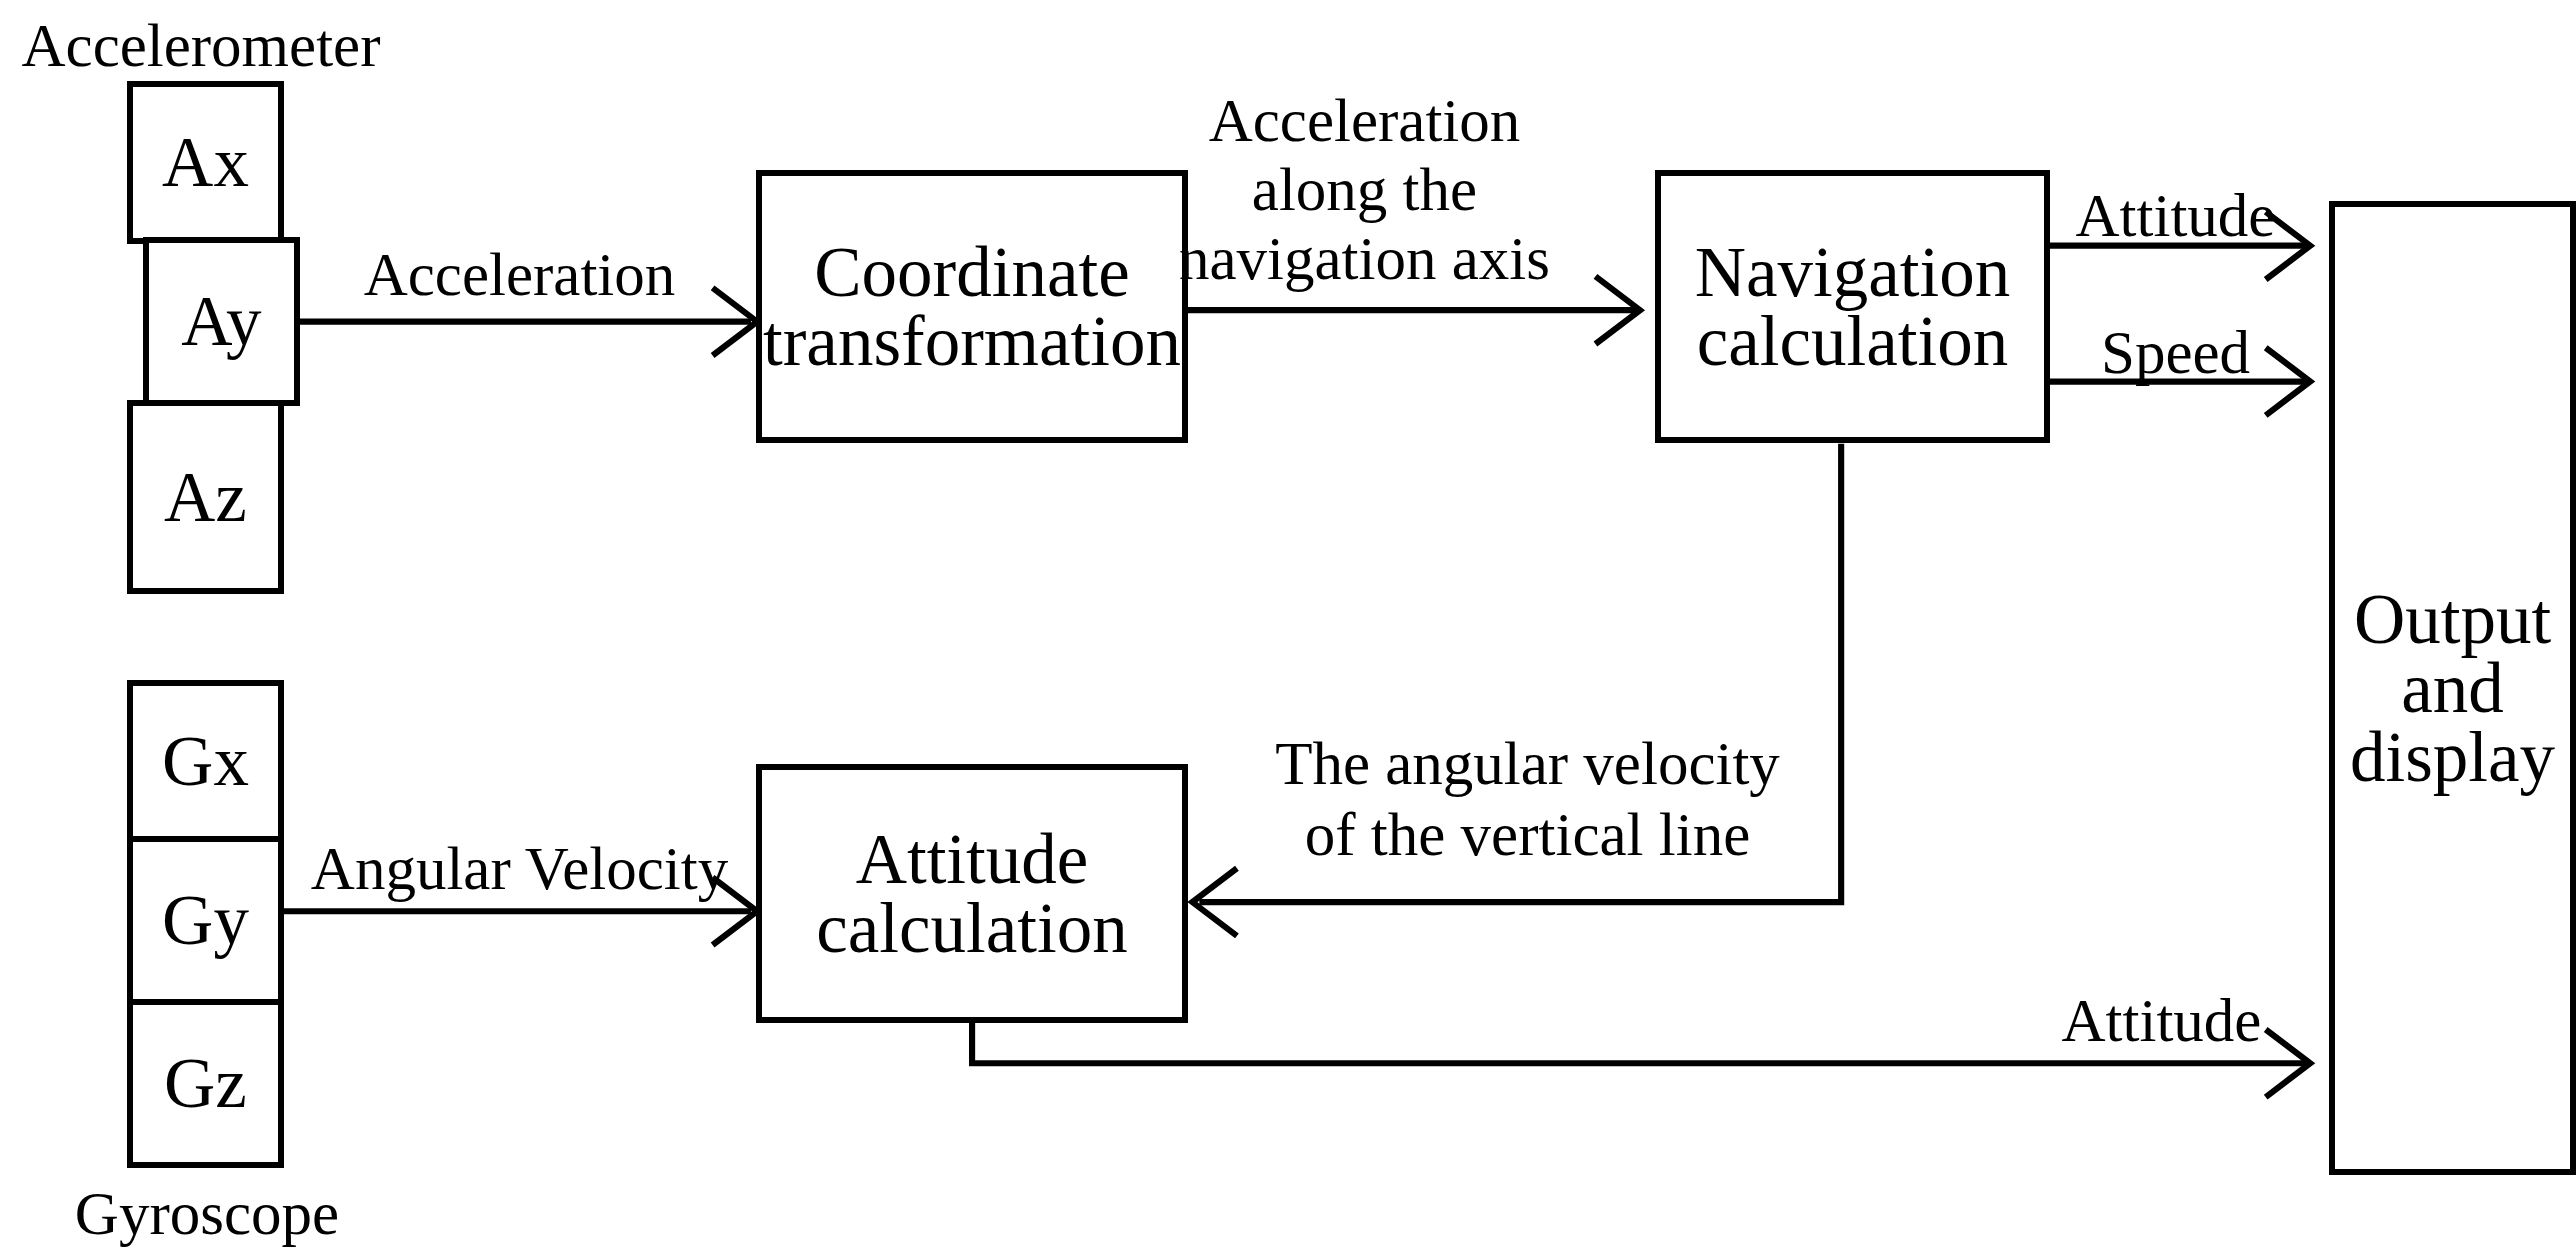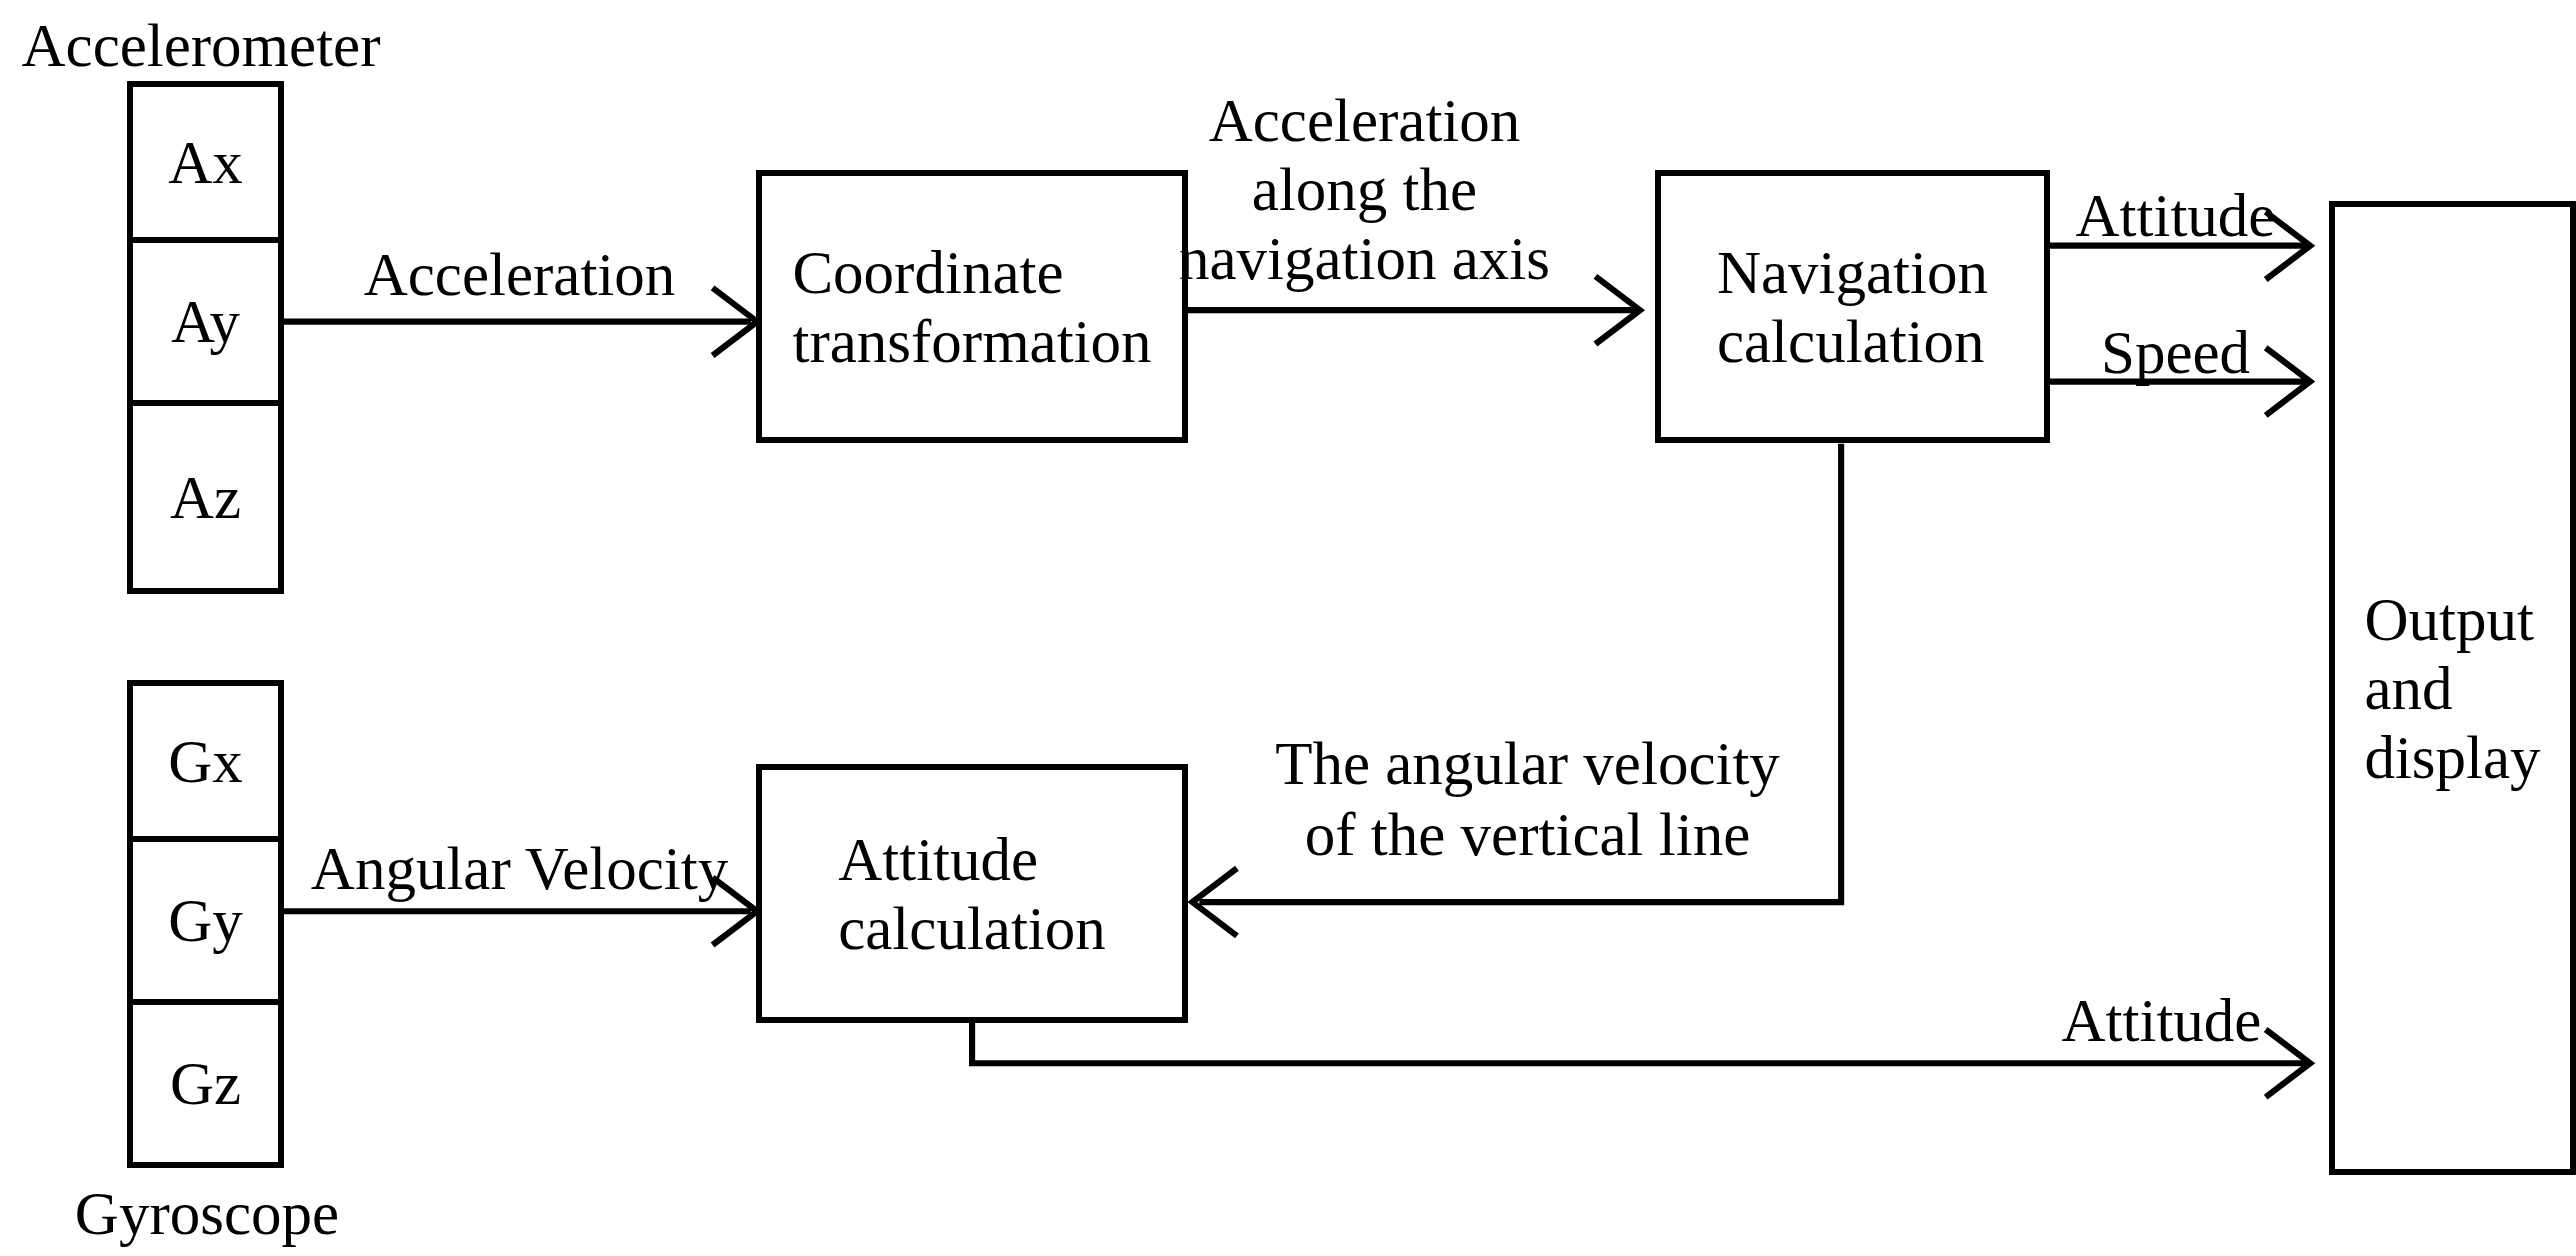--- a/index.html
+++ b/index.html
@@ -4,21 +4,21 @@
 <style>
   html,body{margin:0;padding:0;}
   body{
     width:2576px;height:1256px;position:relative;background:#ffffff;
     font-family:"Liberation Serif","DejaVu Serif",serif;color:#000;
     overflow:hidden;
   }
   .box{
     position:absolute;box-sizing:border-box;border:6.1px solid #000;background:#fff;
     display:flex;align-items:center;justify-content:center;
-    font-size:61px;line-height:69px;white-space:pre-line;
+    text-align:center;font-size:71px;line-height:69px;white-space:pre-line;
   }
   .label{
     position:absolute;font-size:61px;line-height:69px;white-space:pre-line;
     text-align:center;
     font-family:Liberation Serif, serif;
   }
   .label.left{text-align:left;}
   svg.connectors{position:absolute;left:0;top:0;width:2576px;height:1256px;}
   svg .stroke{stroke:#000;stroke-width:8;fill:none;}
 </style>
@@ -60,21 +60,21 @@
   <g>
     <polyline class="stroke" points="1266,1332 1266,1385 3003,1385"></polyline>
     <polyline class="stroke" points="2951,1341 3009,1385 2951,1429"></polyline>
   </g>
 </svg>
 
 <div class="label left" style="left:21.5px;top:10.7px;width:430px;">Accelerometer</div>
 <div class="label" style="left:72px;top:1179px;width:270px;">Gyroscope</div>
 
 <div class="box" style="left:127px;top:81px;width:157px;height:163px;">Ax</div>
-<div class="box" style="left:127px;top:237px;width:157px;height:169px;">Ay</div>
+<div class="box" style="left:143px;top:237px;width:157px;height:169px;">Ay</div>
 <div class="box" style="left:127px;top:400px;width:157px;height:194px;">Az</div>
 
 <div class="box" style="left:127px;top:680px;width:157px;height:163px;">Gx</div>
 <div class="box" style="left:127px;top:836px;width:157px;height:169px;">Gy</div>
 <div class="box" style="left:127px;top:999px;width:157px;height:169px;">Gz</div>
 
 <div class="box" style="left:756px;top:170px;width:432px;height:273px;">Coordinate
 transformation</div>
 <div class="box" style="left:1643px;top:170px;width:395px;height:273px;margin-left:12px;">Navigation
 calculation</div>

